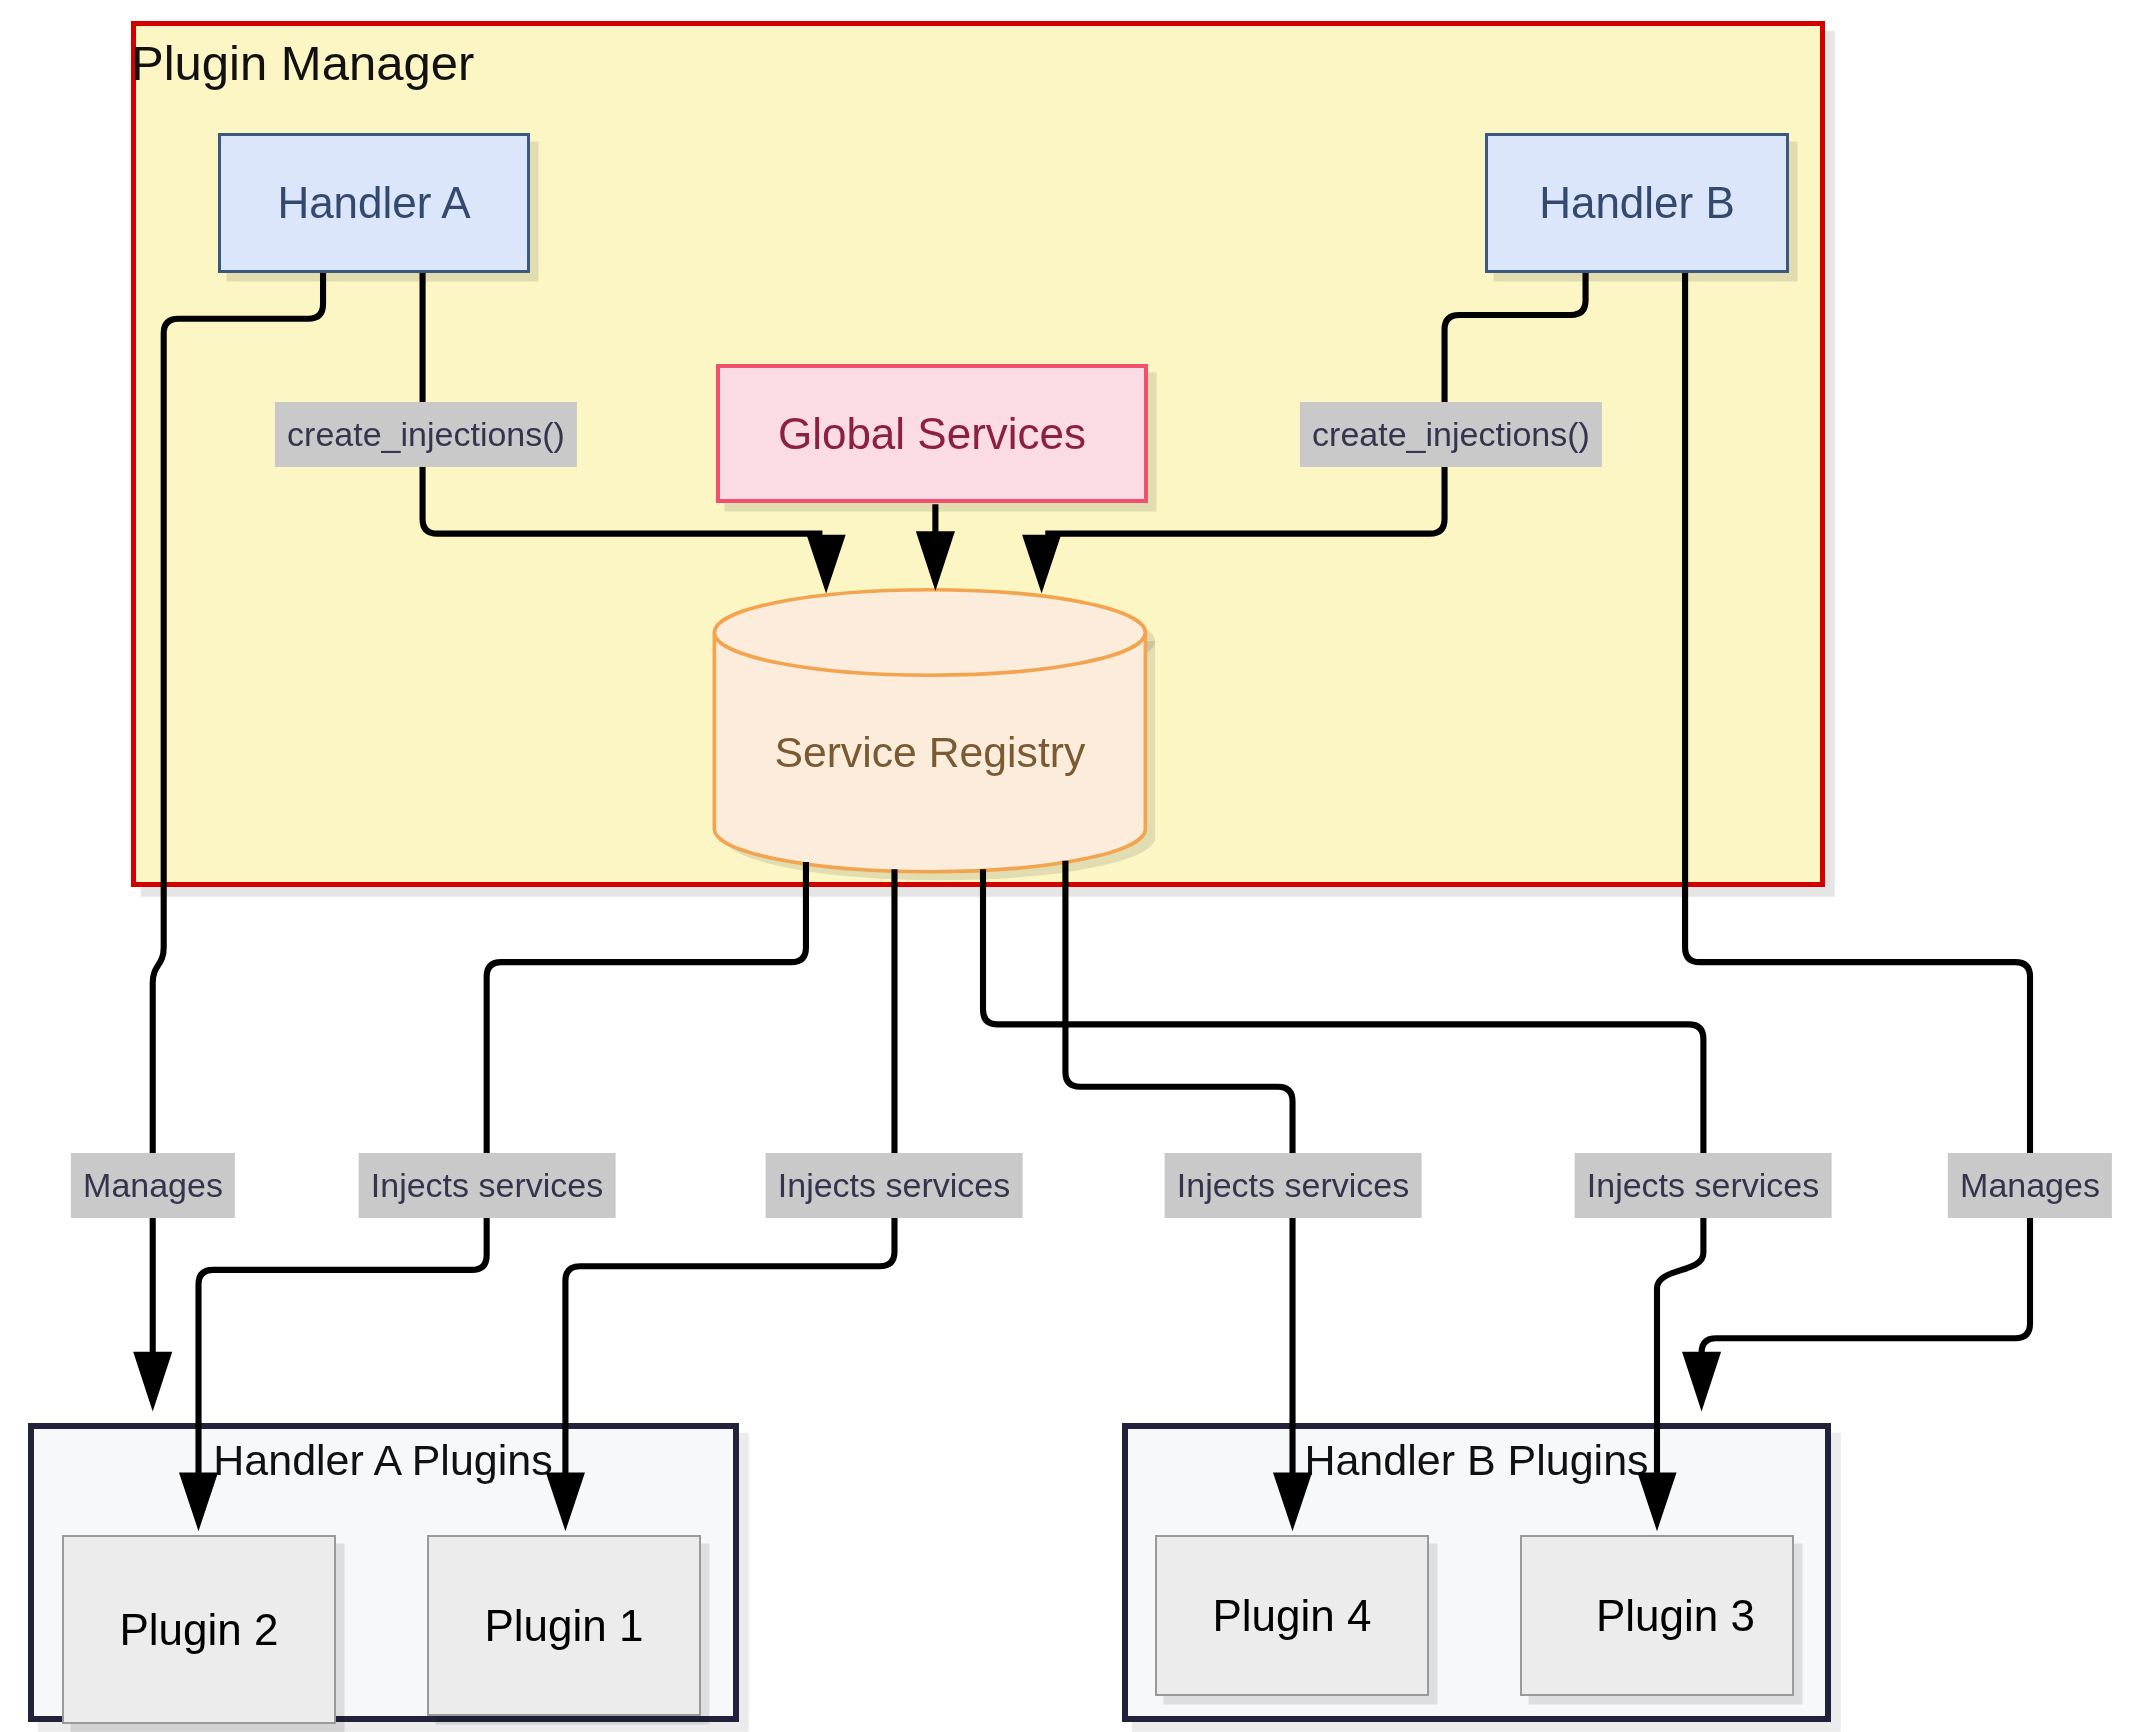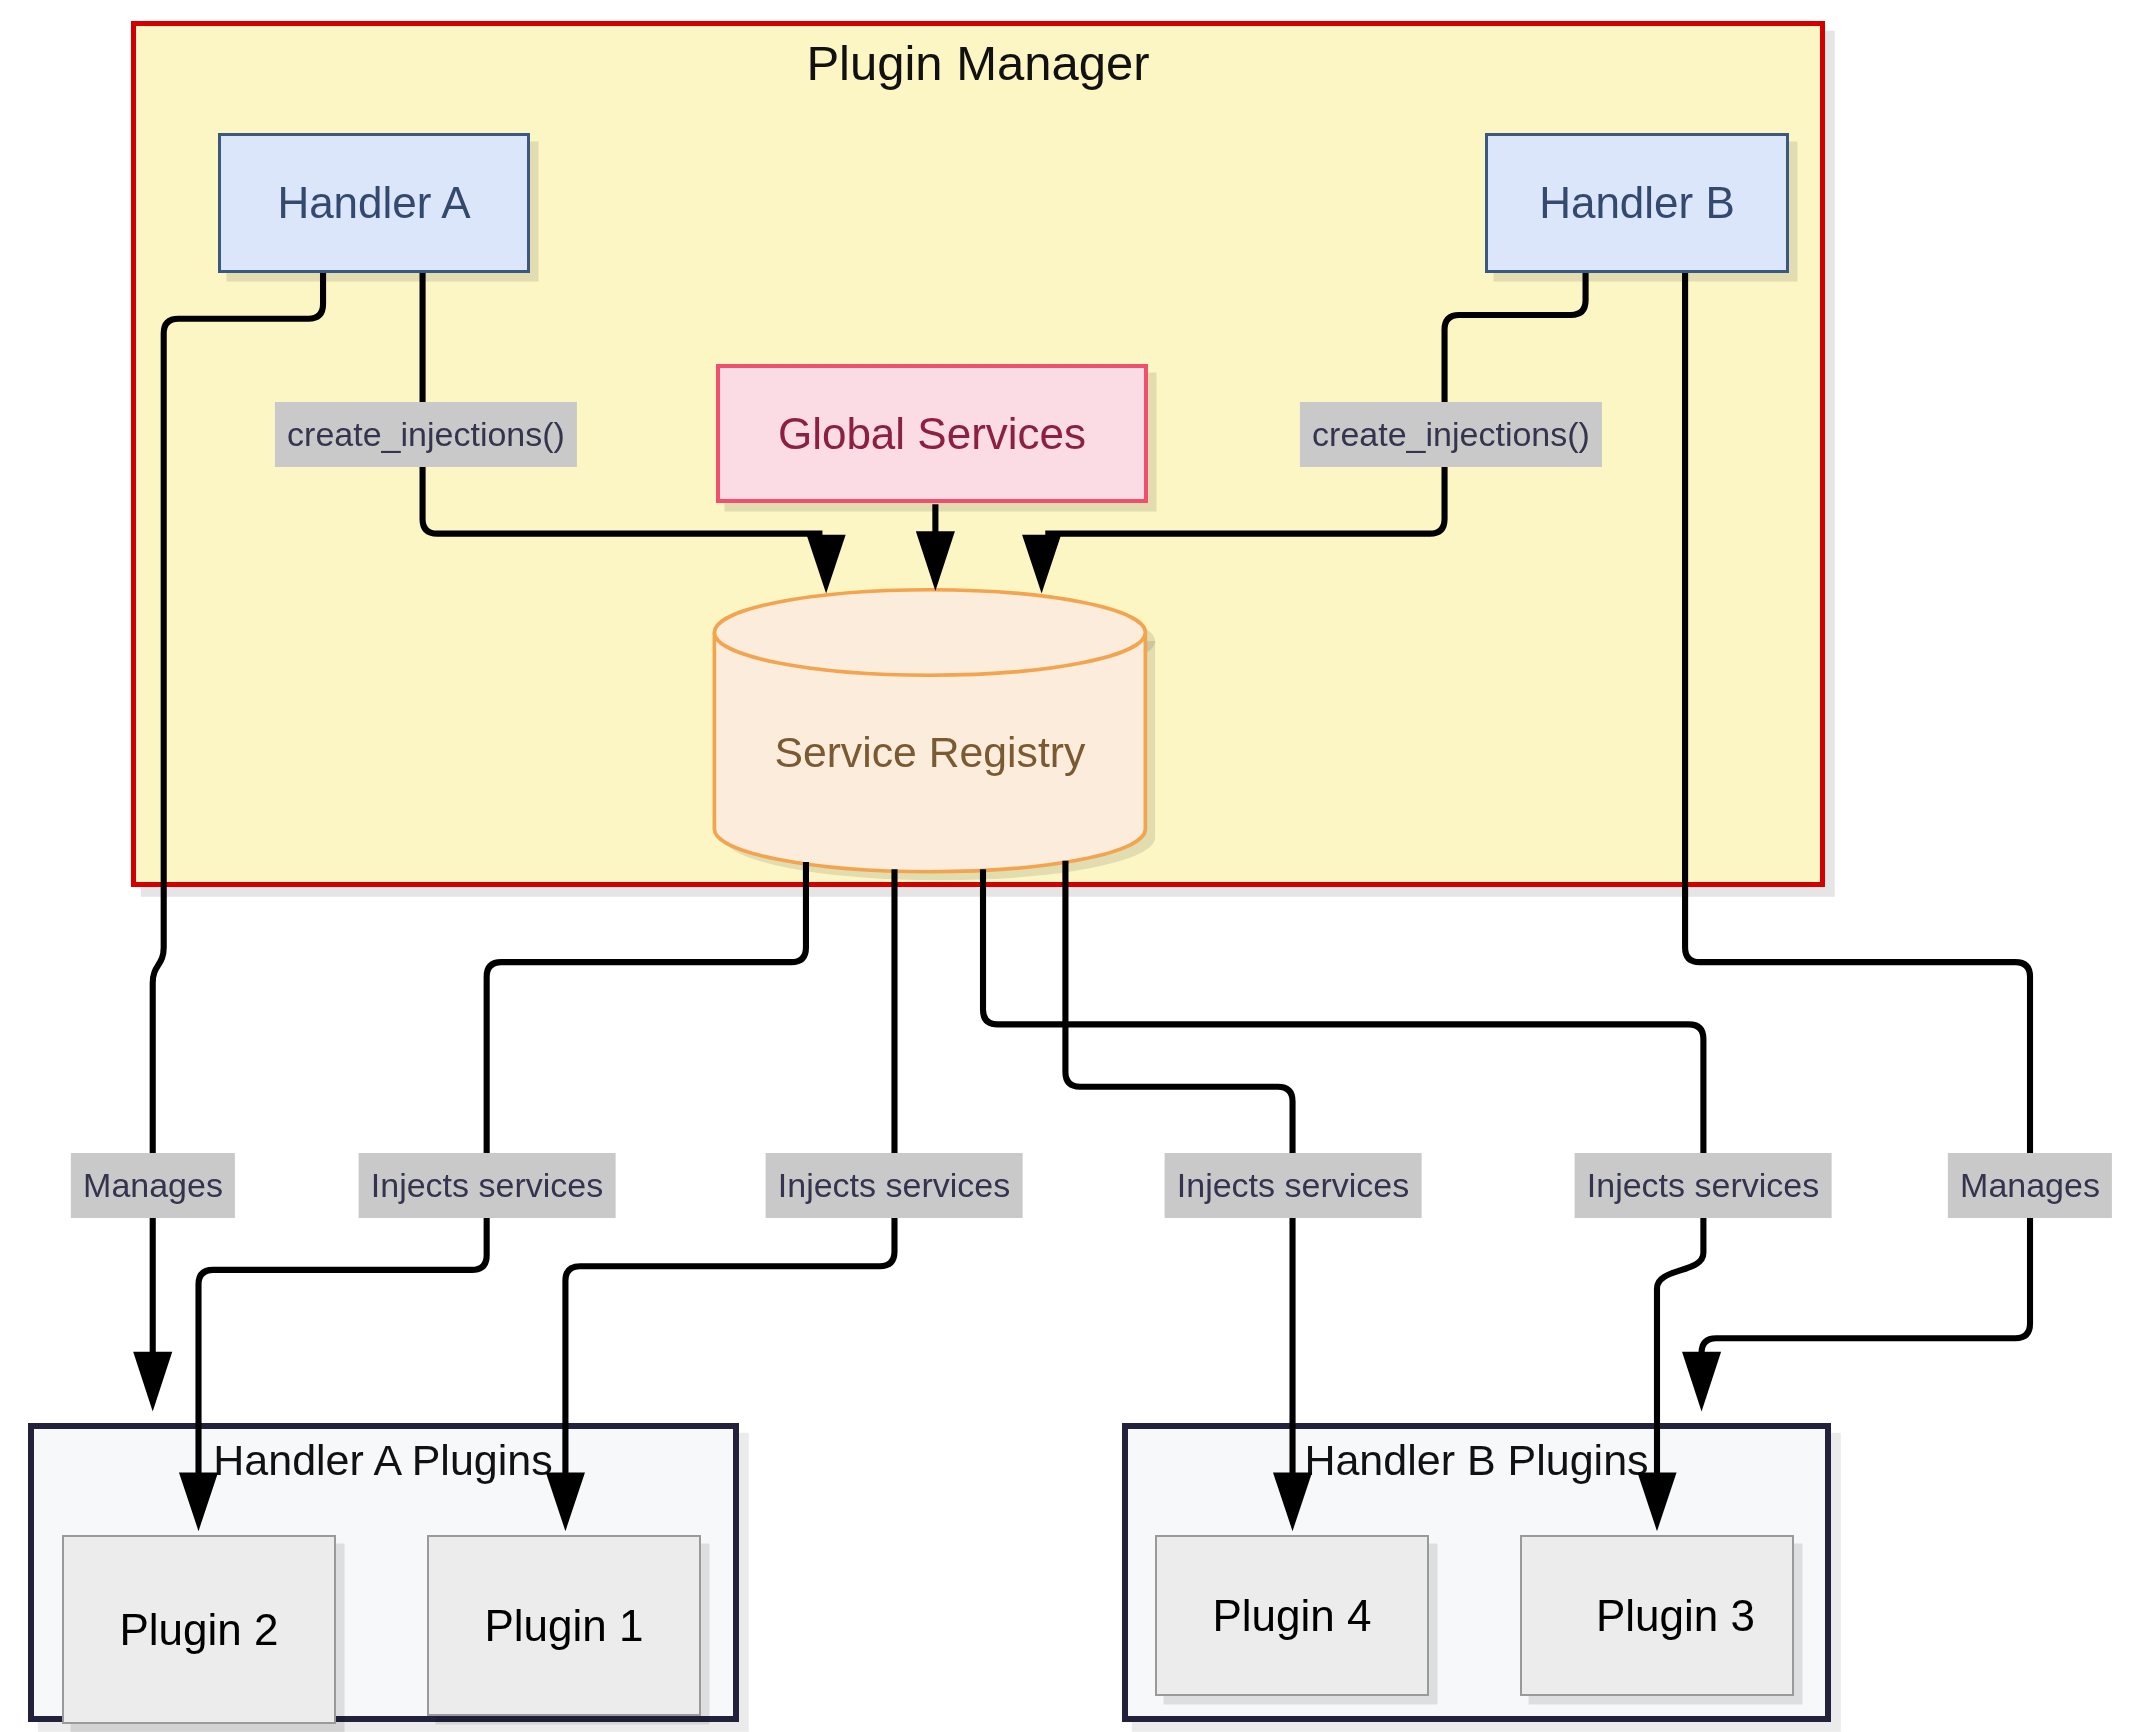--- a/index.html
+++ b/index.html
@@ -1,21 +1,21 @@
 <!DOCTYPE html>
 <html style="font-size:9.8px"><head>
 <meta charset="utf-8">
 <style>
   html,body{margin:0;padding:0;background:#ffffff;}
   body{width:2140px;height:1732px;position:relative;font-family:"Liberation Sans",sans-serif;}
   .abs{position:absolute;}
   
   .pm-box{left:131px;top:21px;width:1694px;height:866px;background:#fcf6c5;
           border:5.5px solid #d40000;box-sizing:border-box;box-shadow:9.8px 9.8px 0 rgba(0,0,0,0.10);z-index:0;}
-  .pm-title{left:131px;top:35px;width:1694px;text-align:center;font-size:49px;color:#111;z-index:1;}
+  .pm-title{left:131px;top:35px;width:1694px;font-size:49px;color:#111;z-index:1;}
   
   .node{box-sizing:border-box;display:flex;align-items:center;justify-content:center;
         white-space:nowrap;z-index:3;box-shadow:8.5px 8.5px 0 rgba(0,0,0,0.10);}
   .handler{background:#dce6fb;border:3.7px solid #3b5880;color:#33496e;font-size:44px;}
   .global{background:#fbdbe4;border:4.3px solid #f0506e;color:#8c2040;font-size:44px;}
   .plugin{background:#ececec;border:2.4px solid #9a9a9a;color:#000;font-size:44px;}
   
   .subgraph{box-sizing:border-box;background:#f7f8fa;border:6.1px solid #22223c;
             box-shadow:9.8px 9.8px 0 rgba(0,0,0,0.08);z-index:0;}
   .subgraph-title{text-align:center;font-size:43px;color:#111;z-index:1;}

